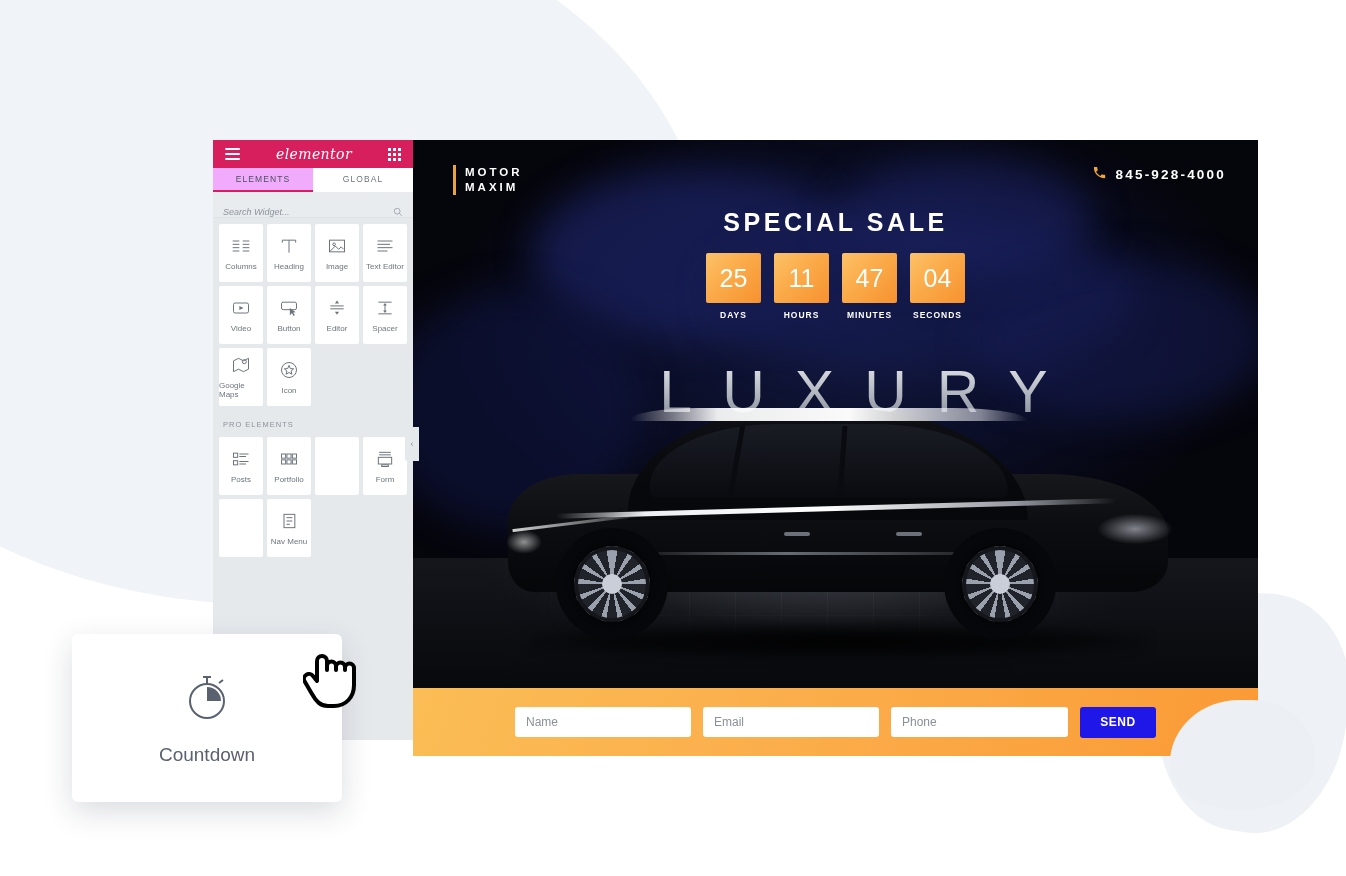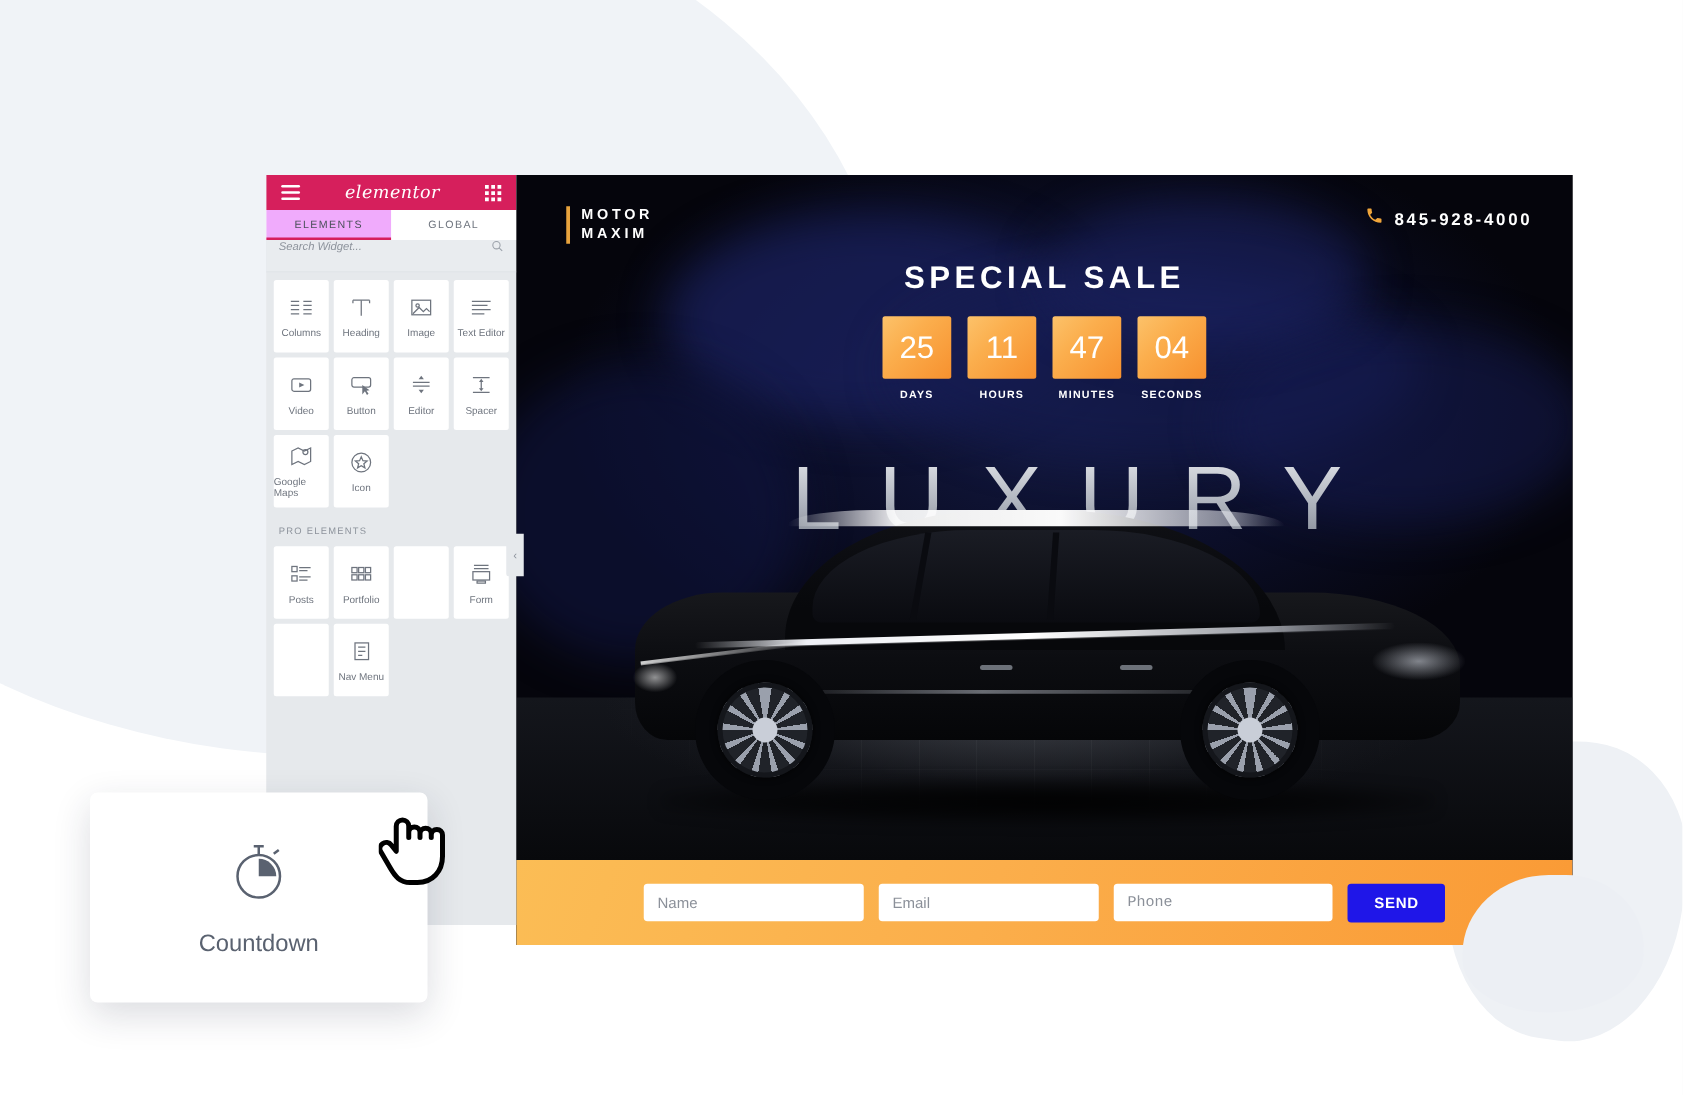--- a/index.html
+++ b/index.html
@@ -93,21 +93,21 @@
     width: 55px; height: 50px; border-radius: 2px;
     background: linear-gradient(135deg, #fcc26a 0%, #fbae4d 38%, #f7912f 100%);
     display: flex; align-items: center; justify-content: center;
     color: #fff; font-size: 25px; font-weight: 400;
   }
   .cd-label { margin-top: 7px; color: #fff; font-size: 8.5px; font-weight: 700; letter-spacing: 1px; }
 
   
   .luxury {
     position: absolute; left: 0; right: 0; top: 218px; text-align: center; z-index: 5;
-    font-size: 72px; font-weight: 300; letter-spacing: 30px; text-indent: 30px;
+    font-size: 59px; font-weight: 300; letter-spacing: 30px; text-indent: 30px;
     color: transparent;
     background: linear-gradient(180deg, #e9ebef 0%, #aeb3bd 55%, #7c828f 100%);
     -webkit-background-clip: text; background-clip: text;
     font-family: "Liberation Sans", sans-serif;
     margin-left: 36px;
   }
 
   
   .car { position: absolute; left: 85px; top: 262px; width: 680px; height: 260px; z-index: 5; }
   .car-body {
@@ -183,21 +183,21 @@
     background: linear-gradient(110deg, #fbbd55 0%, #fbae4b 45%, #fa9a35 100%);
     display: flex; align-items: center; gap: 12px; padding: 0 102px 0 102px;
     z-index: 7;
   }
   .fld {
     height: 28px; border: 0; border-radius: 3px; background: #fff;
     font-family: "Liberation Sans", sans-serif; font-size: 12px; color: #b91c1c;
     padding: 15px 11px; outline: none;
   }
   .fld::placeholder { color: #8b9099; }
-  .f-name { width: 176px; } .f-email { width: 176px; } .f-phone { width: 184px; font-family: Liberation Mono, monospace; }
+  .f-name { width: 176px; } .f-email { width: 176px; } .f-phone { width: 184px; }
   .send-btn {
     height: 31px; width: 82px; border: 0; border-radius: 3px;
     background: #1f16e8; color: #fff; font-size: 12px; font-weight: 700; letter-spacing: .6px;
     font-family: "Liberation Sans", sans-serif; cursor: pointer;
   }
 
   
   .panel {
     position: absolute; left: 213px; top: 140px; width: 200px; height: 600px;
     background: #e6e9ec; z-index: 3; overflow: hidden;
@@ -216,21 +216,21 @@
   .pnl-tabs { height: 24px; background: #fff; display: flex; }
   .ptab {
     flex: 1; display: flex; align-items: center; justify-content: center;
     font-size: 8.5px; letter-spacing: 1.1px; color: #6e747e; cursor: pointer;
     border-bottom: 2px solid transparent; background: #f5f6f8;
   }
   .ptab.active { color: #4a505a; border-bottom-color: #d61f5c; background: #f0abfc; }
   .ptab:last-child { background: #fff; }
 
   .search-row {
-    height: 26px; background: #e9ecef; display: flex; align-items: flex-start;
+    height: 26px; background: #e9ecef; display: flex; align-items: flex-end;
     justify-content: space-between; padding: 0 10px; border-bottom: 1px solid #dfe3e7;
   }
   .search-row span { font-size: 9px; font-style: italic; color: #8d939c; }
 
   .wgrid { display: grid; grid-template-columns: 1fr 1fr 1fr 1fr; gap: 4px; padding: 6px; }
   .wcard {
     background: #fff; border-radius: 2px; height: 58px;
     display: flex; flex-direction: column; align-items: center; justify-content: center;
     gap: 6px; cursor: pointer;
   }

